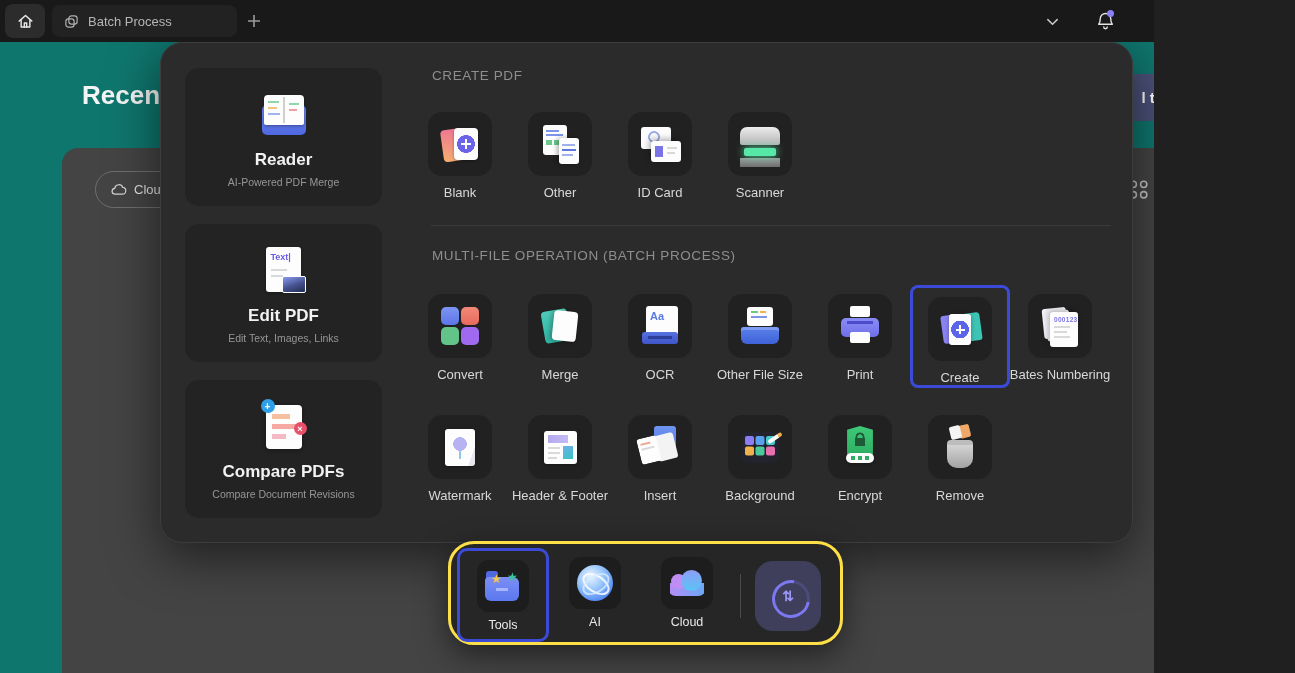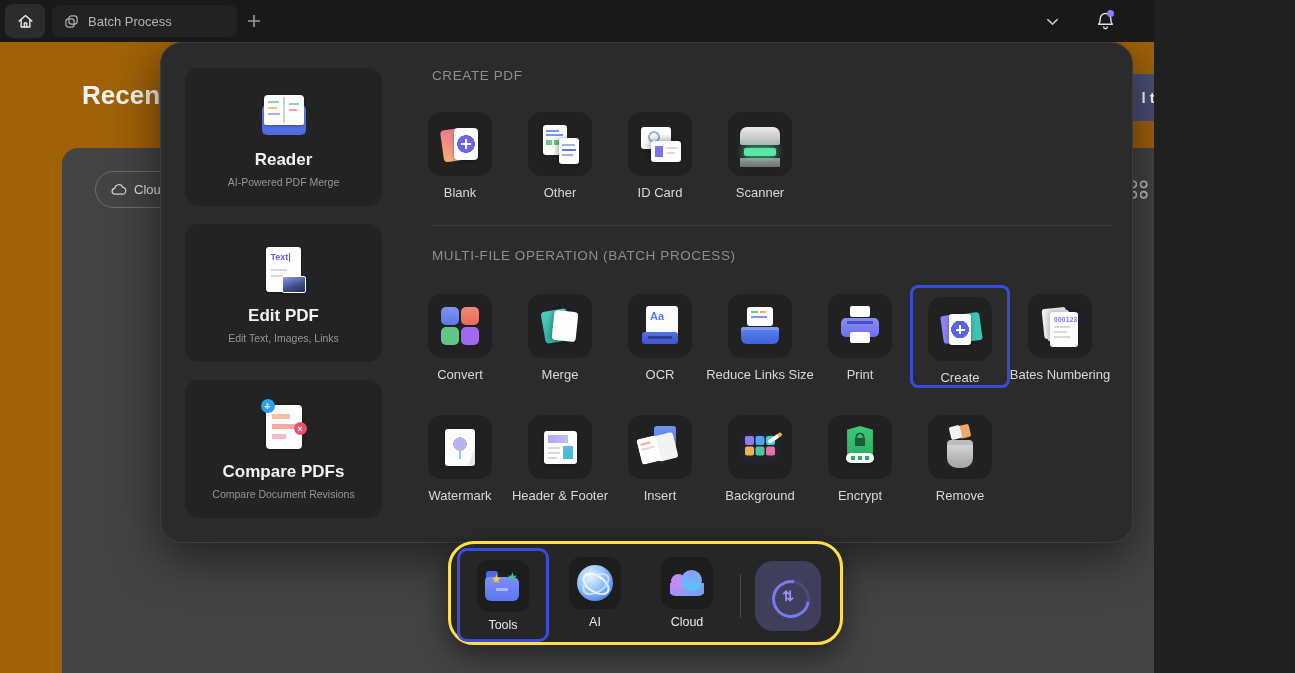--- a/index.html
+++ b/index.html
@@ -1,17 +1,17 @@
 <!DOCTYPE html>
 <html><head>
 <meta charset="utf-8">
 <style>
   html,body{margin:0;padding:0;background:#202020;}
   *{box-sizing:border-box;font-family:"Liberation Sans",sans-serif;}
-  #screen{position:relative;width:1154px;height:673px;background:#a16207;overflow:hidden;padding-left:31px;
+  #screen{position:relative;width:1154px;height:673px;background:#0f766e;overflow:hidden;padding-left:31px;
     --accent:#3b4bd8;--dot:#8b80f6;--upload:#4b5078;}
 
   
   .titlebar{position:absolute;left:0;top:0;width:1295px;height:42px;background:#191919;z-index:100;}
   .home-btn{position:absolute;left:5px;top:4px;width:40px;height:34px;background:#2c2c2c;border-radius:8px;
     display:flex;align-items:center;justify-content:center;}
   .tab{position:absolute;left:52px;top:5px;width:185px;height:32px;background:#222222;border-radius:8px;
     display:flex;align-items:center;gap:9px;padding:0 12px;color:#b5b5b5;font-size:13px;}
   .tb-plus{position:absolute;left:244px;top:11px;width:20px;height:20px;display:flex;align-items:center;justify-content:center;}
   .tb-ico{width:30px;height:30px;display:flex;align-items:center;justify-content:center;cursor:default;}
@@ -379,21 +379,21 @@
         <div class="tile-col">
     <div class="tile">
             <div class="art t-art i-ocr"></div>
           </div>
     <div class="tile-label">OCR</div>
   </div>
         <div class="tile-col">
     <div class="tile">
             <div class="art t-art i-reduce"></div>
           </div>
-    <div class="tile-label">Reduce Links Size</div>
+    <div class="tile-label">Other File Size</div>
   </div>
         <div class="tile-col">
     <div class="tile">
             <div class="art t-art i-print"></div>
           </div>
     <div class="tile-label">Print</div>
   </div>
         <div class="tile-col hl">
     <div class="tile">
             <div class="art t-art i-create"></div>

